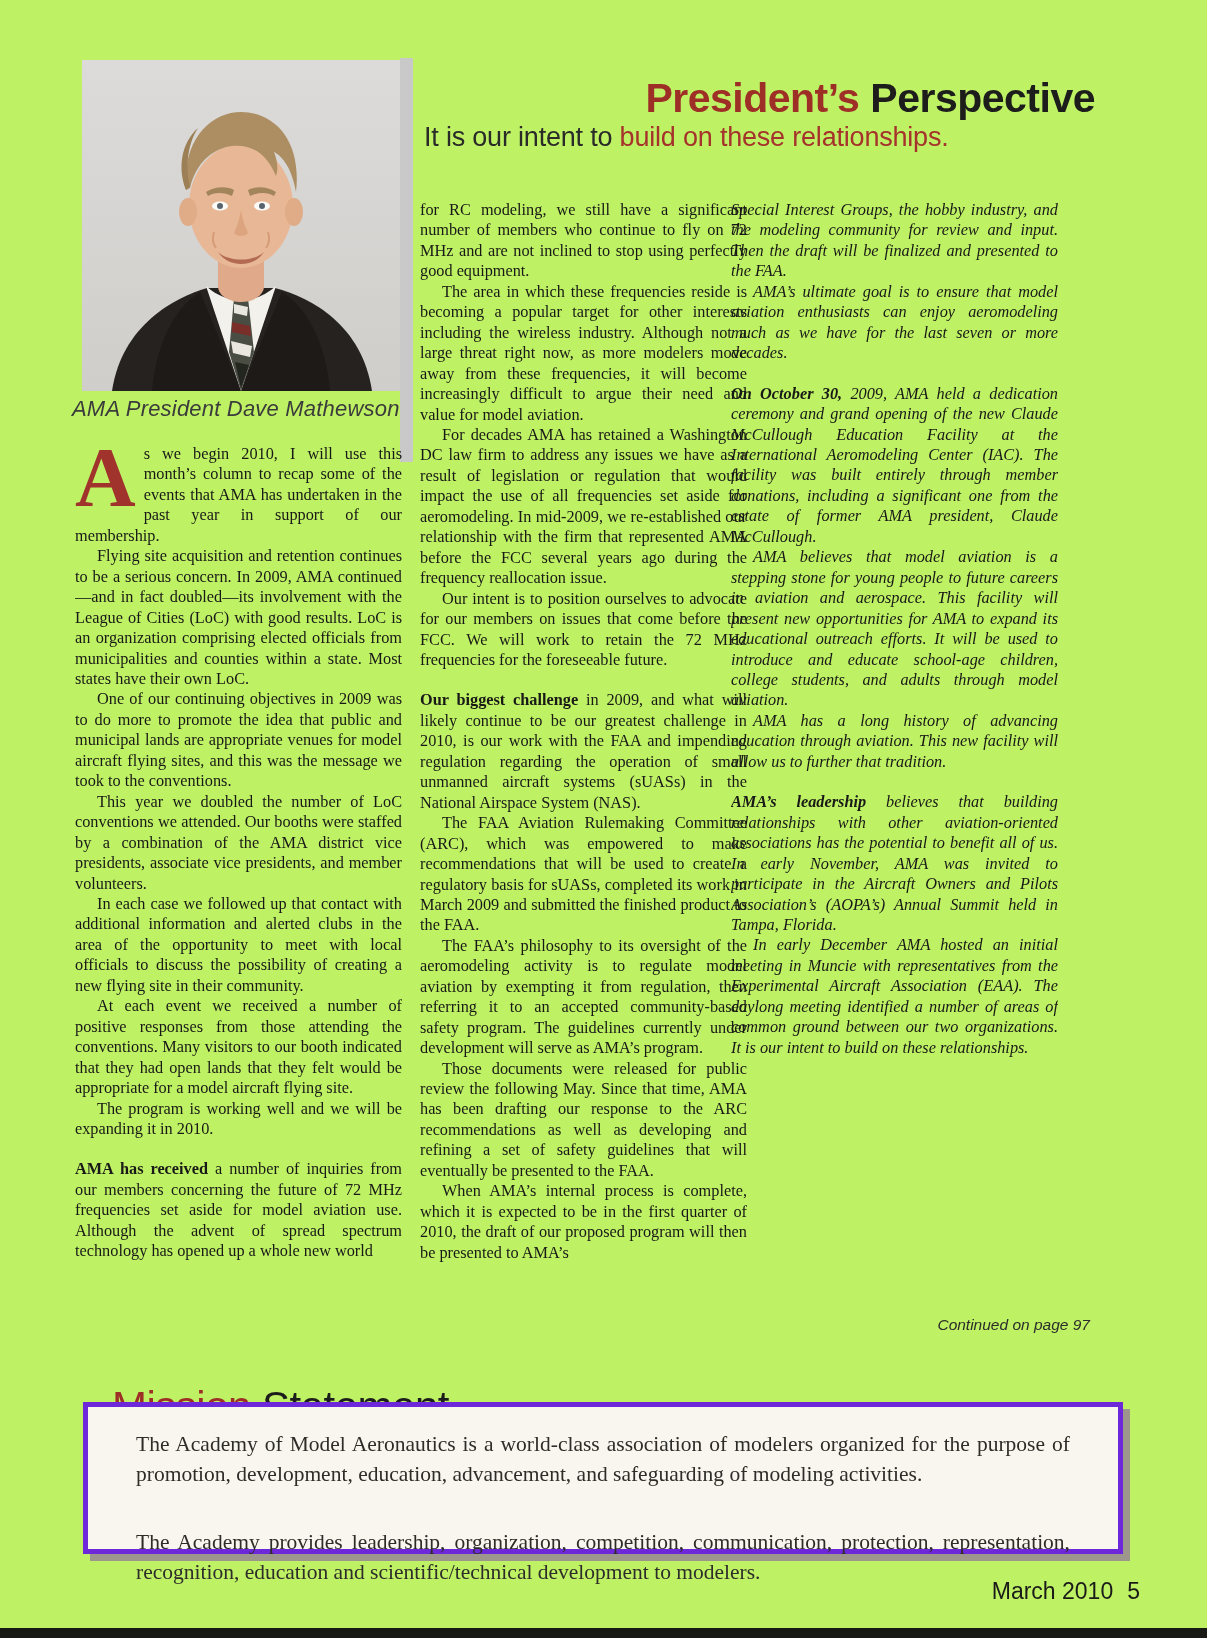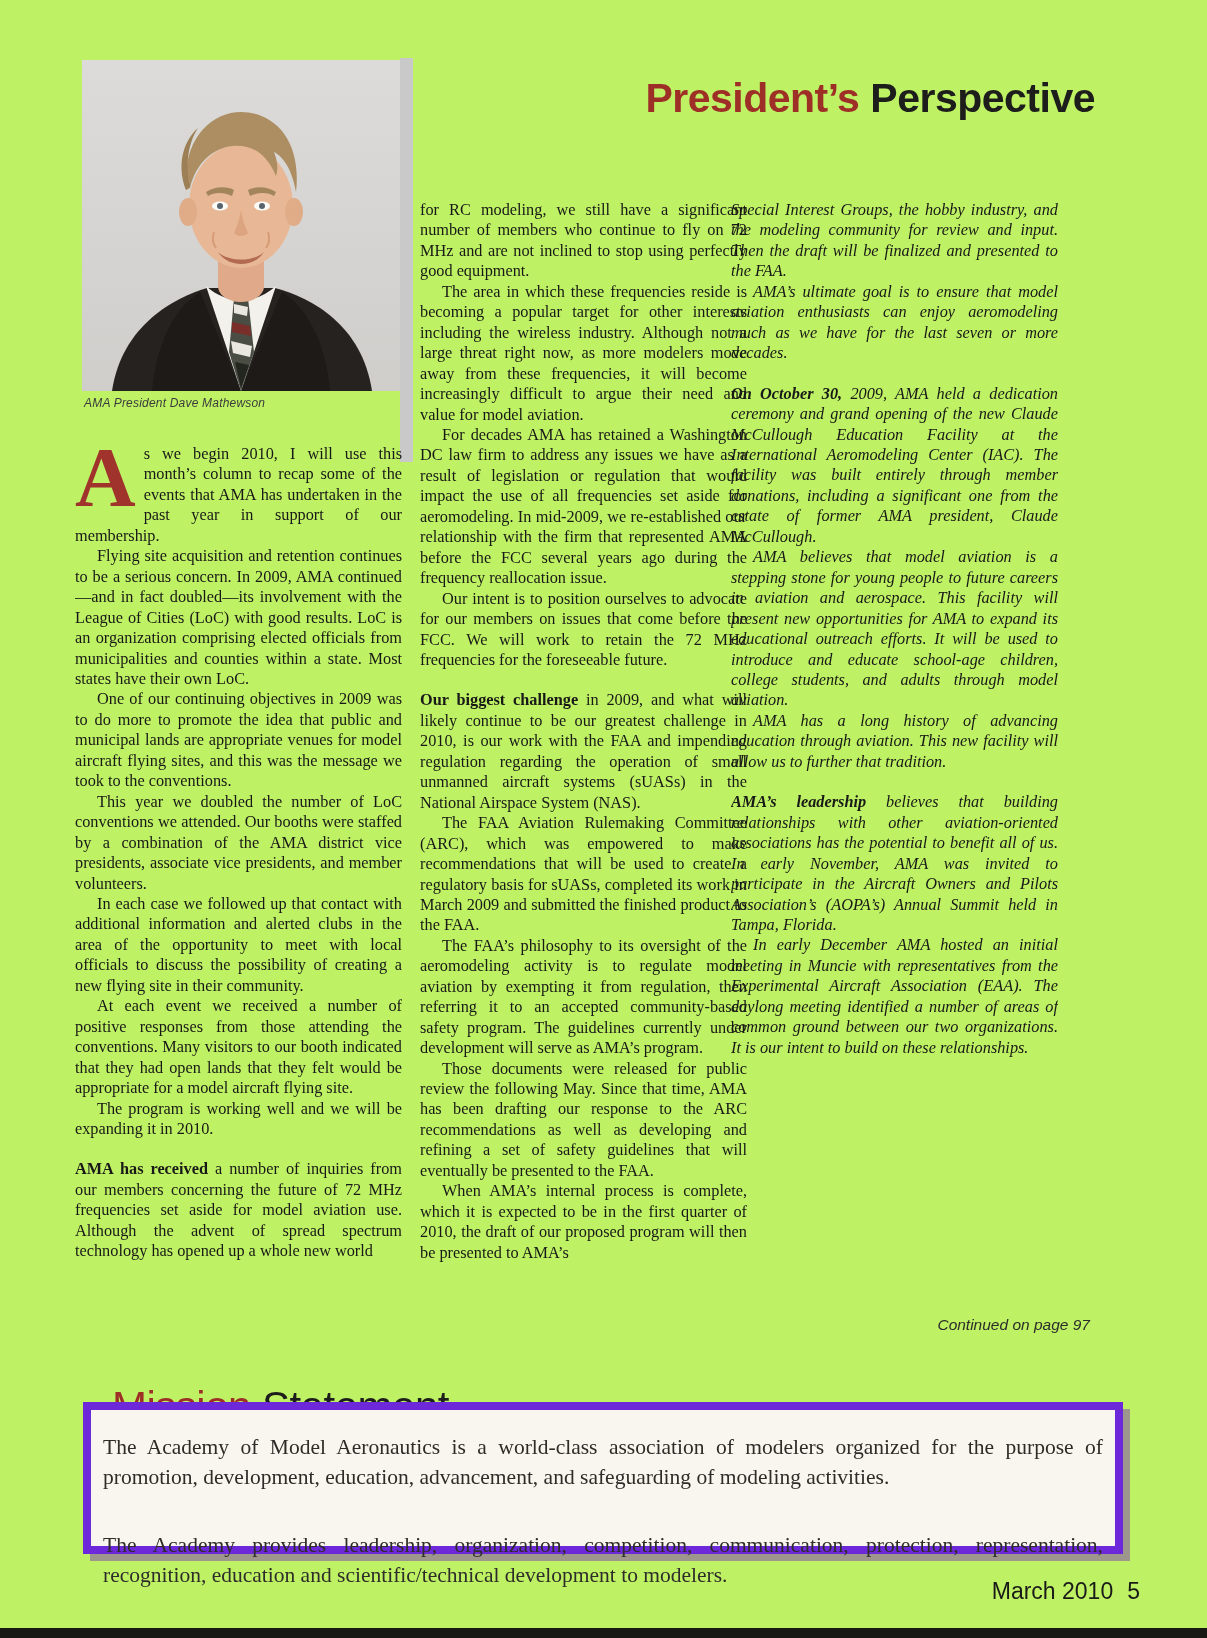--- a/index.html
+++ b/index.html
@@ -31,23 +31,23 @@
     background:#c9c9c9;
   }
 
   
   .photo {
     position:absolute; left:82px; top:60px; width:318px; height:331px;
     background:#d8d7d5; overflow:hidden;
   }
   .photo svg { display:block; width:100%; height:100%; }
   .photo-caption {
-    position:absolute; left:84px; top:396px; width:330px;
+    position:absolute; left:72px; top:396px; width:330px;
     font-family:"Liberation Sans", sans-serif; font-style:italic;
-    font-size:12px; color:#3b3b3b; letter-spacing:.2px;
+    font-size:22px; color:#3b3b3b; letter-spacing:.2px;
   }
 
   
   .col {
     position:absolute; text-align:justify;
     font-size:16.3px; line-height:20.45px; color:#181816;
     overflow:hidden;
   }
   .col-1 { left:75px;  top:444px; width:327px; height:872px; }
   .col-2 { left:420px; top:200px; width:327px; height:1116px; }
@@ -77,24 +77,24 @@
     position:absolute; left:112px; top:1348px;
     font-family:"Liberation Sans", sans-serif;
     font-size:42px; font-weight:500; letter-spacing:-0.5px; white-space:nowrap;
   }
   .mission-heading .red { color:#9e2f27; }
   .mission-heading .black { color:#1d1d1b; }
 
   .mission-box {
     position:absolute; left:83px; top:1402px; width:1040px; height:152px;
     background:#f9f6ef;
-    border:8px solid #6d28d9;
+    border:5px solid #6d28d9;
     box-shadow:7px 7px 0 #9c968c;
     box-sizing:border-box;
-    padding:22px 12px;
+    padding:22px 48px;
   }
   .mission-box p {
     margin:0; text-align:justify;
     font-size:21.5px; line-height:30px; color:#2e2c29;
   }
   .mission-box p + p { margin-top:38px; }
 
   
   .folio {
     position:absolute; right:67px; top:1578px;
@@ -108,20 +108,21 @@
     background:#181815;
   }
 </style>
 </head>
 <body>
 
 <div class="page">
 
   <h1 class="masthead"><span class="red">President’s</span><span class="black"> Perspective</span></h1>
 
+  <div class="deck"><span>It is our intent to </span><span class="red">build on these relationships.</span></div>
 
   <div class="gray-strip"></div>
 
   <div class="photo">
     <svg viewBox="0 0 318 331" preserveAspectRatio="none">
       <defs>
         <linearGradient id="bg" x1="0" y1="0" x2="0" y2="1">
           <stop offset="0" stop-color="#dcdbd9"></stop>
             <stop offset="1" stop-color="#cfcecb"></stop>
         </linearGradient>

